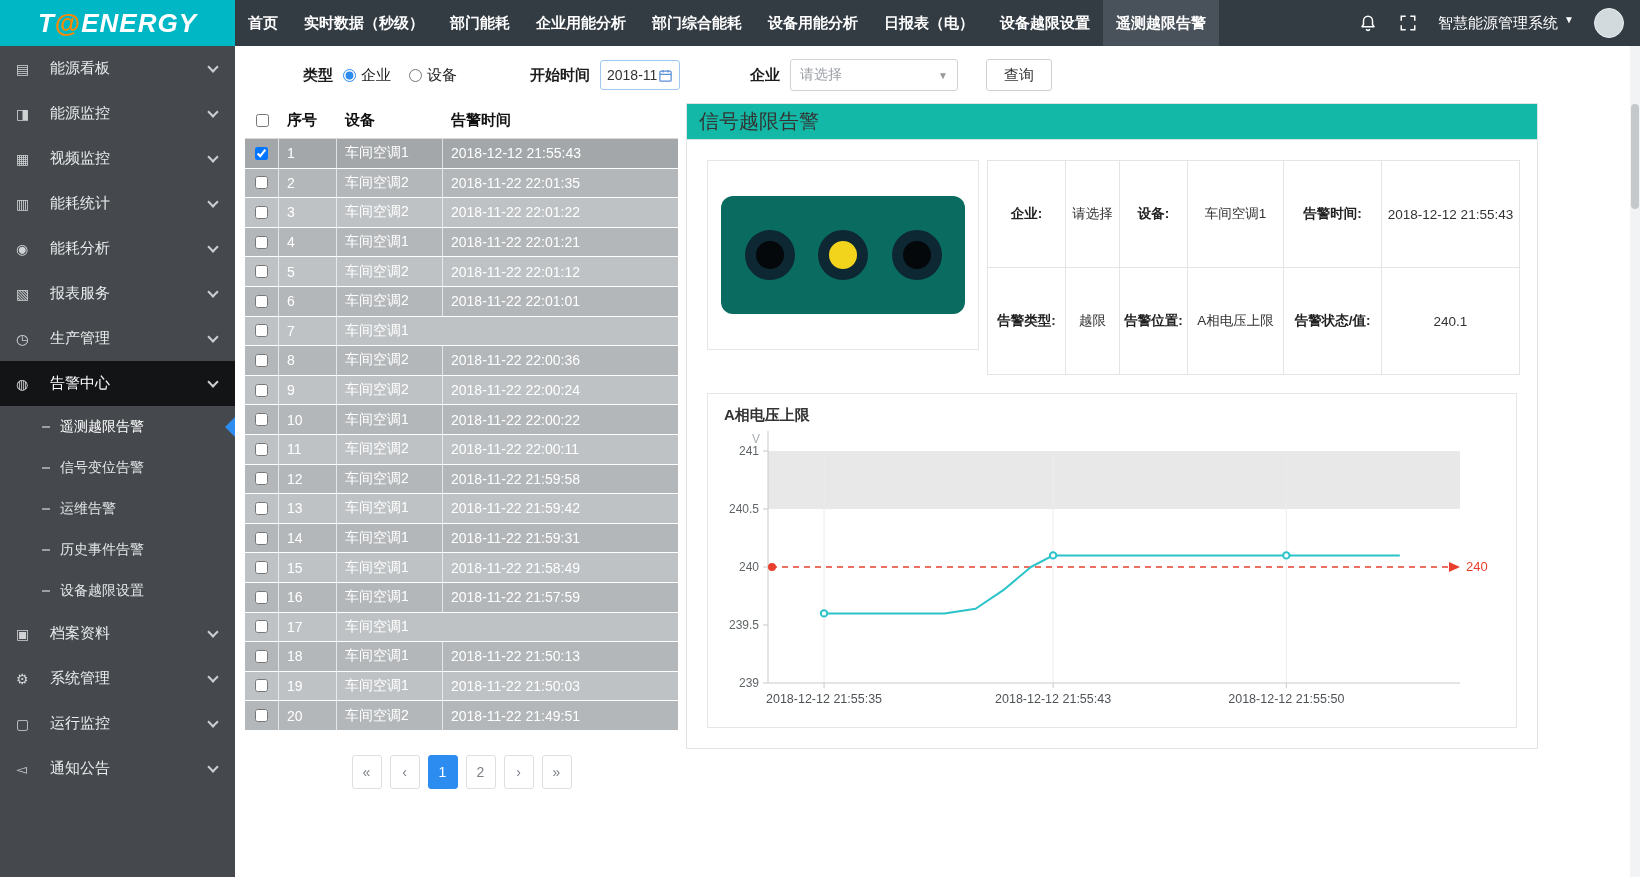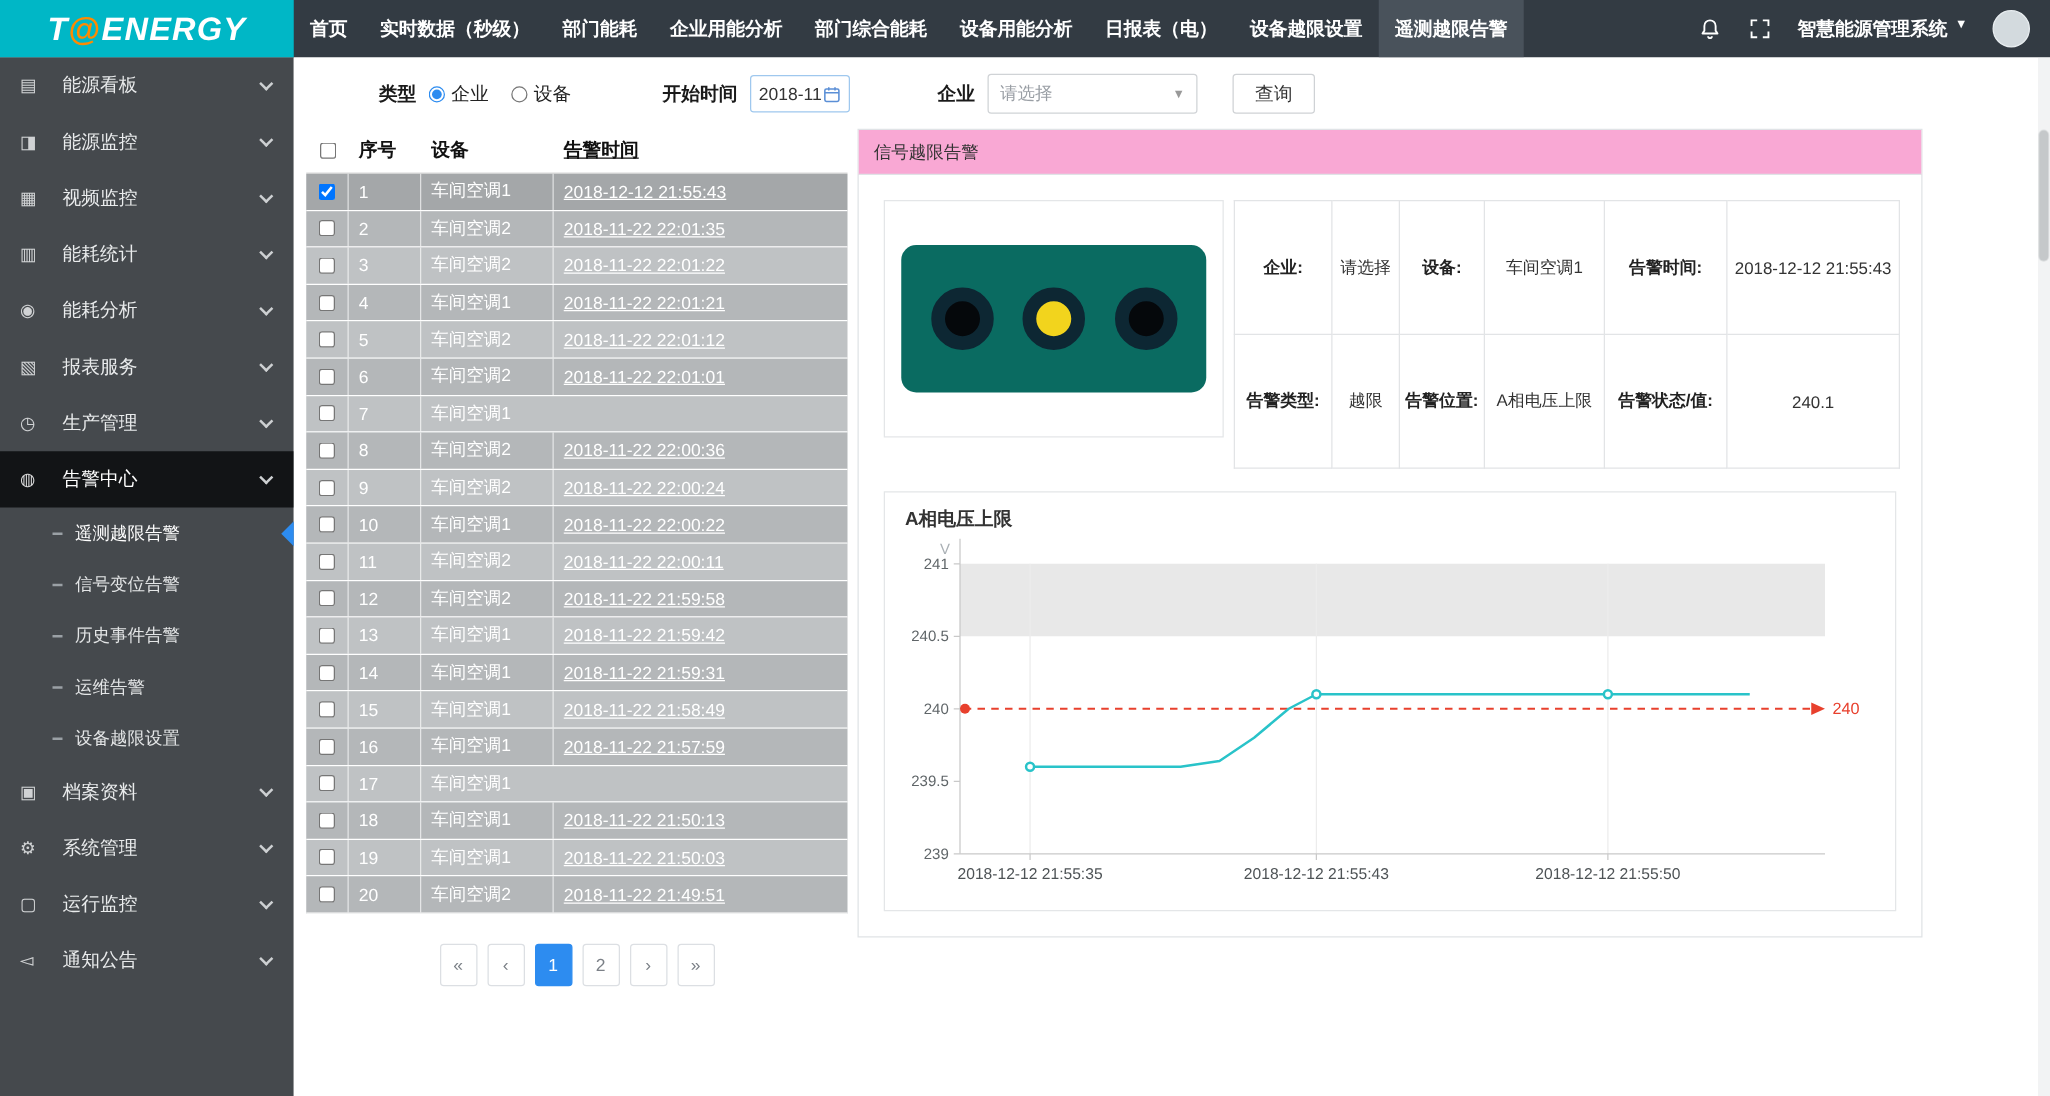--- a/index.html
+++ b/index.html
@@ -10,21 +10,21 @@
   .header { height:46px; display:flex; background:#333b43; color:#fff; }
   .logo { width:235px; background:#00b7c6; display:flex; align-items:center; justify-content:center;
     font-size:26px; font-weight:bold; font-style:italic; letter-spacing:1px; }
   .logo .at { color:#ff8a00; font-style:normal; }
   .topnav { display:flex; align-items:stretch; }
   .nav-item { display:flex; align-items:center; padding:0 13px; font-size:15px; font-weight:bold;
     cursor:pointer; white-space:nowrap; }
   .nav-item.active { background:#49525b; }
   .header-right { margin-left:auto; display:flex; align-items:center; gap:20px; padding-right:16px; }
   .hicon { width:20px; height:20px; display:flex; align-items:center; justify-content:center; cursor:pointer; }
-  .sys-label { font-size:15px; display:flex; align-items:flex-start; gap:6px; cursor:pointer;font-weight:bold; }
+  .sys-label { font-size:15px; display:flex; align-items:flex-start; gap:6px; cursor:pointer; }
   .caret-down { font-size:10px; }
   .avatar { width:30px; height:30px; border-radius:50%; background:#d3dade; border:1px solid #e8edf0; }
 
   
   .body-row { display:flex; height:831px; }
   .sidebar { width:235px; background:#45494d; color:#e9ebec; flex-shrink:0; }
   .side-item { height:45px; display:flex; align-items:center; padding:0 18px 0 16px; font-size:15px; cursor:pointer; }
   .side-item.active { background:#121416; color:#fff; }
   .s-icon { width:26px; margin-right:8px; font-size:14px; opacity:.85; }
   .chev { width:8px; height:8px; border-right:2px solid #cdd0d2; border-bottom:2px solid #cdd0d2;
@@ -59,39 +59,39 @@
   .content-row { display:flex; padding:0 10px; gap:8px; align-items:flex-start; }
   .left-col { width:433px; flex-shrink:0; }
 
   
   .thead { display:flex; height:36px; align-items:center; background:#fff; border-bottom:1px solid #d8d8d8;
     font-weight:bold; font-size:15px; color:#111; }
   .td { display:flex; align-items:center; padding:0 8px; height:100%; }
   .c-check { width:34px; justify-content:center; padding:0; }
   .c-no { width:58px; }
   .c-dev { width:106px; }
-  .c-time { flex:1;text-decoration:underline; }
+  .c-time { flex:1; }
   .trow { display:flex; height:29.6px; align-items:center; color:#fff; font-size:14px;
     border-bottom:1px solid #fff; cursor:pointer; }
   .trow .td { border-right:1px solid rgba(255,255,255,.65); }
   .trow .td:last-child { border-right:none; }
   .trow.odd { background:#bfc2c4; }
   .trow.even { background:#b4b7b9; }
   .trow.selected { background:#a4a7a9; }
 
   .pagination { display:flex; gap:8px; justify-content:center; margin-top:24px; width:433px; }
   .page-btn { min-width:30px; height:34px; padding:0 9px; border:1px solid #dcdfe3; background:#fff;
     color:#7b8087; display:flex; align-items:center; justify-content:center; font-size:14px;
     border-radius:3px; cursor:pointer; }
   .page-btn.active { background:#2d8cf0; border-color:#2d8cf0; color:#fff; }
 
   
   .panel { width:852px; border:1px solid #e0e3e6; background:#fff; }
-  .panel-header { height:36px; background:#f9a8d4; border-bottom:1px solid #e0e3e6; display:flex;
-    align-items:center; padding:0 12px; font-size:14px; color:#333; }
+  .panel-header { height:36px; background:#14b8a6; border-bottom:1px solid #e0e3e6; display:flex;
+    align-items:center; padding:0 12px; font-size:20px; color:#333; }
   .panel-body { padding:20px; }
   .info-row { display:flex; gap:8px; }
   .tl-box { width:272px; height:190px; border:1px solid #e4e6e8; display:flex; align-items:center;
     justify-content:center; flex-shrink:0; }
   .tl { width:244px; height:118px; background:#0a6b61; border-radius:12px; display:flex;
     align-items:center; justify-content:space-evenly; }
   .lamp { width:50px; height:50px; border-radius:50%; border:11px solid #0d2733; background:#05080b; }
   .lamp.on { background:#f2d41d; }
   .info-table { border-collapse:collapse; width:532px; table-layout:fixed; }
   .info-table td { border:1px solid #e2e4e6; text-align:center; vertical-align:middle;
@@ -193,25 +193,25 @@
           <span class="dash"></span>
           <span>遥测越限告警</span>
           <span class="marker"></span>
         </div>
         <div class="sub-item">
           <span class="dash"></span>
           <span>信号变位告警</span>
         </div>
         <div class="sub-item">
           <span class="dash"></span>
-          <span>历史事件告警</span>
+          <span>运维告警</span>
         </div>
         <div class="sub-item">
           <span class="dash"></span>
-          <span>运维告警</span>
+          <span>历史事件告警</span>
         </div>
         <div class="sub-item">
           <span class="dash"></span>
           <span>设备越限设置</span>
         </div>
       </div>
       <div class="side-item">
         <span class="s-icon">▣</span>
         <span class="s-label">档案资料</span>
         <span class="chev"></span>

